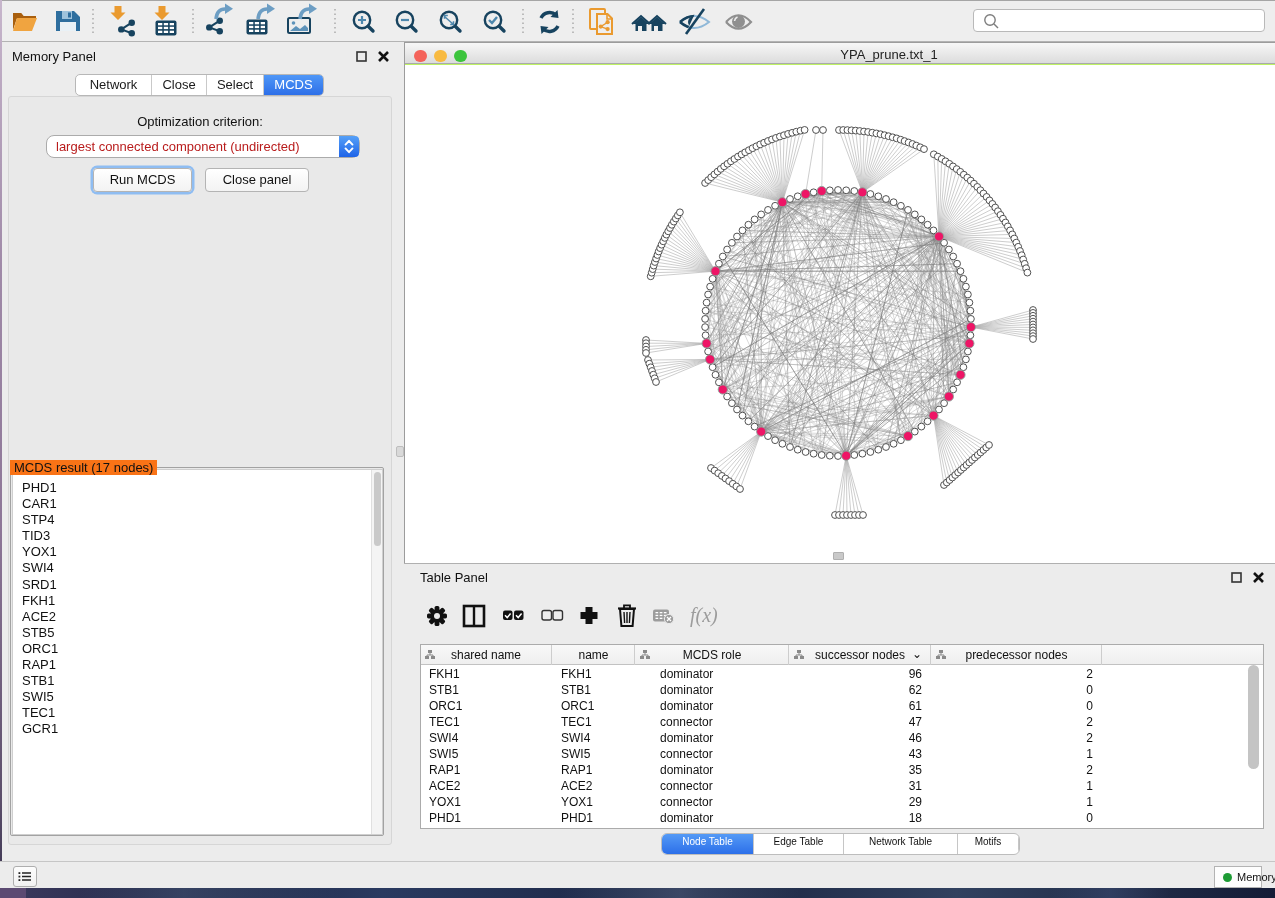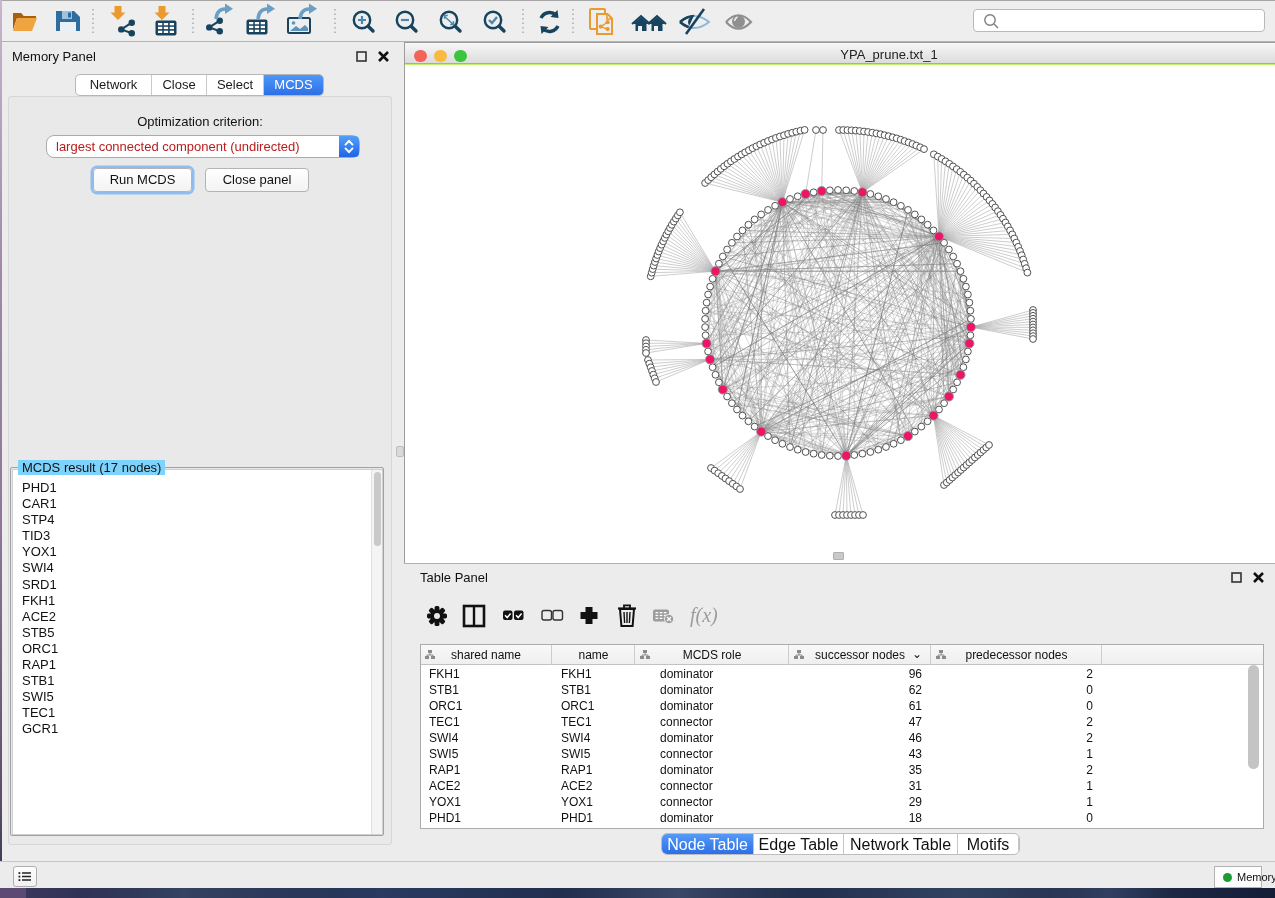--- a/index.html
+++ b/index.html
@@ -13,21 +13,21 @@
 #cptabs div { font-size:13px; color:#1a1a1a; padding:2px 0 0; text-align:center; border-right:1px solid #c9c9c9; }
 #cptabs div:last-child { border-right:none; background:linear-gradient(#4f97f7,#2d6fe8); color:#fff; }
 #cpcontent { position:absolute; left:6px; top:54px; width:384px; height:749px; background:#e9e9e9; border:1px solid #d6d6d6; border-radius:3px; }
 #optlabel { position:absolute; left:0; top:72px; width:396px; text-align:center; font-size:13px; color:#111; }
 #combo { position:absolute; left:44px; top:93px; width:314px; height:23px; background:#fff; border:1px solid #ababab; border-radius:8px; font-size:13px; color:#b91c1c; line-height:21px; padding-left:9px; }
 #combo .step { position:absolute; right:0; top:0; width:20px; height:21px; border-radius:0 4px 4px 0; background:linear-gradient(#55a0f8,#1f64e8); }
 .btn { position:absolute; height:24px; background:linear-gradient(#ffffff,#f3f3f3); border:1px solid #b4b4b4; border-radius:4px; font-size:13px; color:#111; text-align:center; line-height:22px; }
 #runbtn { left:91px; top:126px; width:99px; box-shadow:0 0 0 2.5px #8fbdf2; }
 #closebtn { left:203px; top:126px; width:104px; }
 #groupbox { position:absolute; left:8px; top:425px; width:374px; height:369px; border:1px solid #a2a2a2; border-radius:2px; }
-#grouplabel { position:absolute; left:16px; top:418px; background:#7dd3fc; padding:0 4px; font-size:13px; color:#111; }
+#grouplabel { position:absolute; left:8px; top:418px; background:#f97316; padding:0 4px; font-size:13px; color:#111; }
 #mcdslist { position:absolute; left:1px; top:1px; width:371px; height:366px; background:#fff; border:1px solid #cfcfcf; overflow:hidden; padding-top:10px; }
 #mcdslist .li { height:16.1px; font-size:13px; color:#111; padding-left:9px; line-height:16px; }
 #mcds-sb { position:absolute; right:0; top:0; width:11px; height:366px; background:#f4f4f4; border-left:1px solid #e0e0e0; }
 #mcds-thumb { position:absolute; left:1.5px; top:2px; width:7px; height:74px; background:#c9c9c9; border-radius:4px; }
 #netwin { left:404px; top:42px; width:871px; height:521px; border:1px solid #9c9c9c; border-right:none; background:#bef264; }
 #nettitle { position:absolute; left:0; top:0; width:100%; height:21px; background:linear-gradient(#f7f7f7,#dcdcdc); border-bottom:1px solid #aaa; }
 #nettitle span { position:absolute; left:98px; right:0; text-align:center; top:4px; font-size:13px; color:#222; }
 .light { position:absolute; top:6.5px; width:12.5px; height:12.5px; border-radius:50%; }
 #canvas { position:absolute; left:0; top:22px; width:870px; height:498px; background:#fff; }
 #tpanel { left:404px; top:563px; width:871px; height:298px; background:#ececec; border-top:1px solid #b0b0b0; }
@@ -37,21 +37,21 @@
 #thead { position:absolute; left:0; top:0; width:842px; height:20px; background:linear-gradient(#f8f8f8,#efefef); border-bottom:1px solid #c2c2c2; font-size:12px; color:#111; }
 #thead .hc { position:absolute; top:0; height:20px; border-right:1px solid #cdcdcd; text-align:center; line-height:20px; }
 .tr { position:relative; height:16px; font-size:12px; color:#111; }
 .tr div { position:absolute; top:0; line-height:16px; }
 .c1 { left:8px; } .c2 { left:140px; } .c3 { left:239px; }
 .c4 { left:385px; width:116px; text-align:right; } .c5 { left:530px; width:142px; text-align:right; }
 #tbody { position:absolute; left:0; top:21px; width:842px; }
 #tbl-sb { position:absolute; right:3px; top:8px; width:13px; height:170px; }
 #tbl-thumb { position:absolute; left:1px; top:12px; width:11px; height:104px; background:#c4c4c4; border-radius:5.5px; }
 #ttabs { position:absolute; left:257px; top:269px; height:22px; display:flex; border:1px solid #bdbdbd; border-radius:6px; overflow:hidden; background:#fff; }
-#ttabs div { font-size:16px; color:#111; text-align:center; padding-top:2px; border-right:1px solid #c6c6c6; }
+#ttabs div { font-size:10px; color:#111; text-align:center; padding-top:2px; border-right:1px solid #c6c6c6; }
 #ttabs div:first-child { background:linear-gradient(#549af6,#2c6fe9); color:#fff; }
 #statusbar { left:0; top:861px; width:1275px; height:27px; background:#ececec; border-top:1px solid #c6c6c6; }
 #listbtn { position:absolute; left:13px; top:4px; width:24px; height:21px; background:linear-gradient(#fdfdfd,#f1f1f1); border:1px solid #aeaeae; border-radius:3px; }
 #membtn { position:absolute; right:13px; top:4px; width:48px; height:22px; background:#fdfdfd; border:1px solid #b3b3b3; font-size:11px; color:#111; }
 #membtn i { position:absolute; left:8px; top:6px; width:9px; height:9px; border-radius:50%; background:#1d9b34; }
 #membtn span { position:absolute; left:22px; top:4px; font-style:normal; }
 #wallpaper { left:0; top:888px; width:1275px; height:10px; background:linear-gradient(90deg,#3d3a5e,#1e2746 15%,#2a3a60 30%,#1a2440 55%,#31415f 75%,#141c36 100%); }
 </style></head><body>
 <div class="abs" id="toolbar"></div>
 <svg width="1275" height="40" style="position:absolute;left:0;top:1px">

